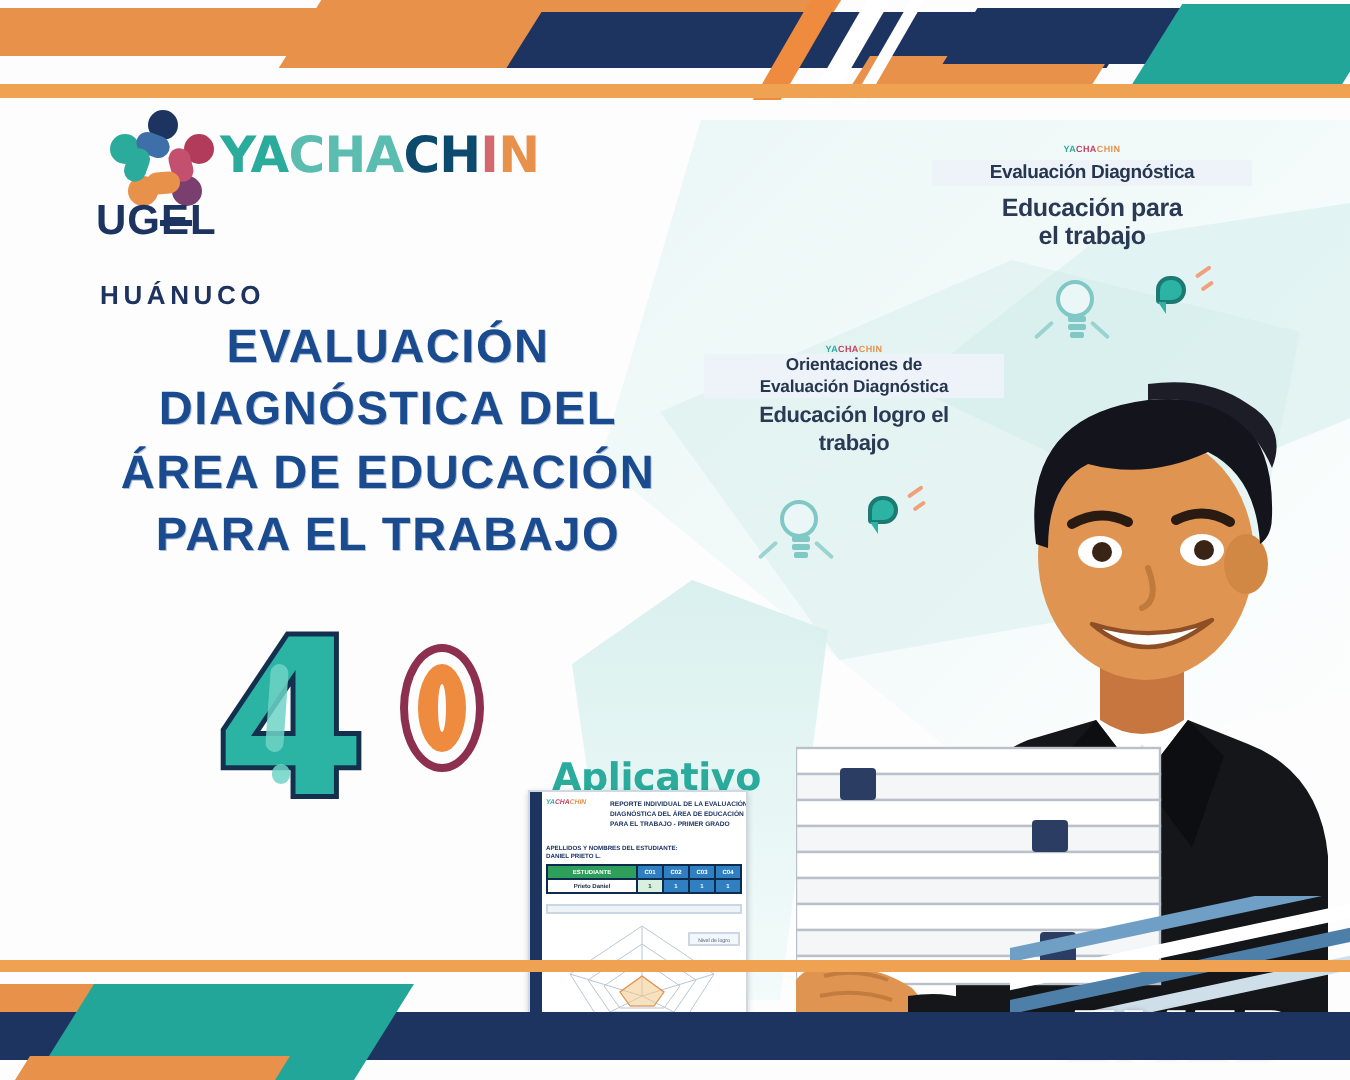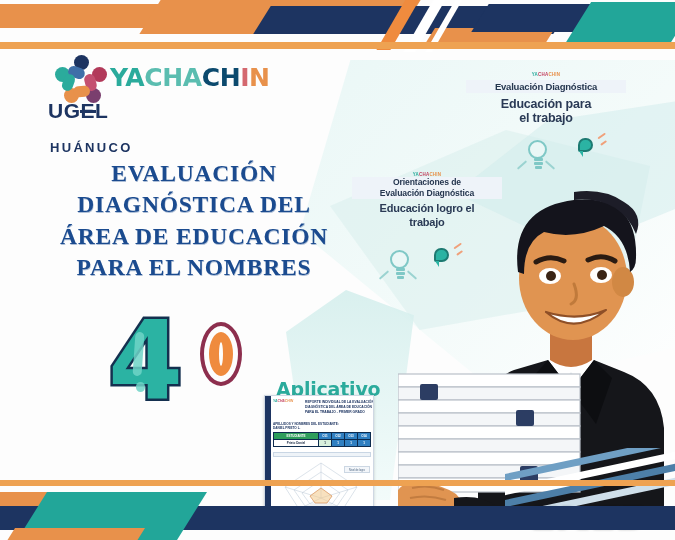--- a/index.html
+++ b/index.html
@@ -98,21 +98,21 @@
   .ugel .bar::after { content:""; position:absolute; left:-1px; right:-1px; top:46%;
     height:2.5px; background:#1d3461; }
   .huanuco { position:absolute; left:2px; top:65px; font-size:13px; font-weight:700;
     color:#1d3461; letter-spacing:2.3px;margin-top:20px; }
 
   
   .main-title {
     position:absolute; left:44px; top:158px; width:300px;
     color:#1b4b8f; font-weight:900; font-size:23.5px; line-height:1.33;
     text-align:center; letter-spacing:.8px;
-    font-family:Liberation Serif, serif;
+    font-family:Liberation Sans, sans-serif;
     text-shadow:0.5px 0.5px 0 rgba(27,75,143,.35);
   }
   .main-title div { white-space:nowrap; }
 
   
   .grade { position:absolute; left:108px; top:310px; width:150px; height:110px; }
   .g4 { position:absolute; left:0; top:0; font-size:108px; font-weight:900;
     color:#2bb3a3; -webkit-text-stroke:5px #14304f; paint-order:stroke fill;
     font-family:"DejaVu Sans", sans-serif; line-height:.95; }
   .g4-hi { position:absolute; left:26px; top:22px; width:9px; height:44px;
@@ -248,21 +248,21 @@
       <span style="color:#2bab9c;">YA</span><span style="color:#5bbdb0;">CHA</span><span style="color:#0c4a6e;">CH</span><span style="color:#d4686f;">I</span><span style="color:#e8914b;">N</span>
     </div>
     <div class="ugel">UG<span class="bar">E</span>L</div>
     <div class="huanuco">HUÁNUCO</div>
   </div>
 
   <div class="main-title">
     <div>EVALUACIÓN</div>
     <div>DIAGNÓSTICA DEL</div>
     <div>ÁREA DE EDUCACIÓN</div>
-    <div>PARA EL NOMBRES</div>
+    <div>PARA EL TRABAJO</div>
   </div>
 
   <div class="grade">
     <div class="g4">4</div>
     <div class="g4-hi"></div>
     <div class="g4-hi2"></div>
     <div class="gdeg">
       <div class="gdeg-in"></div>
     </div>
   </div>

